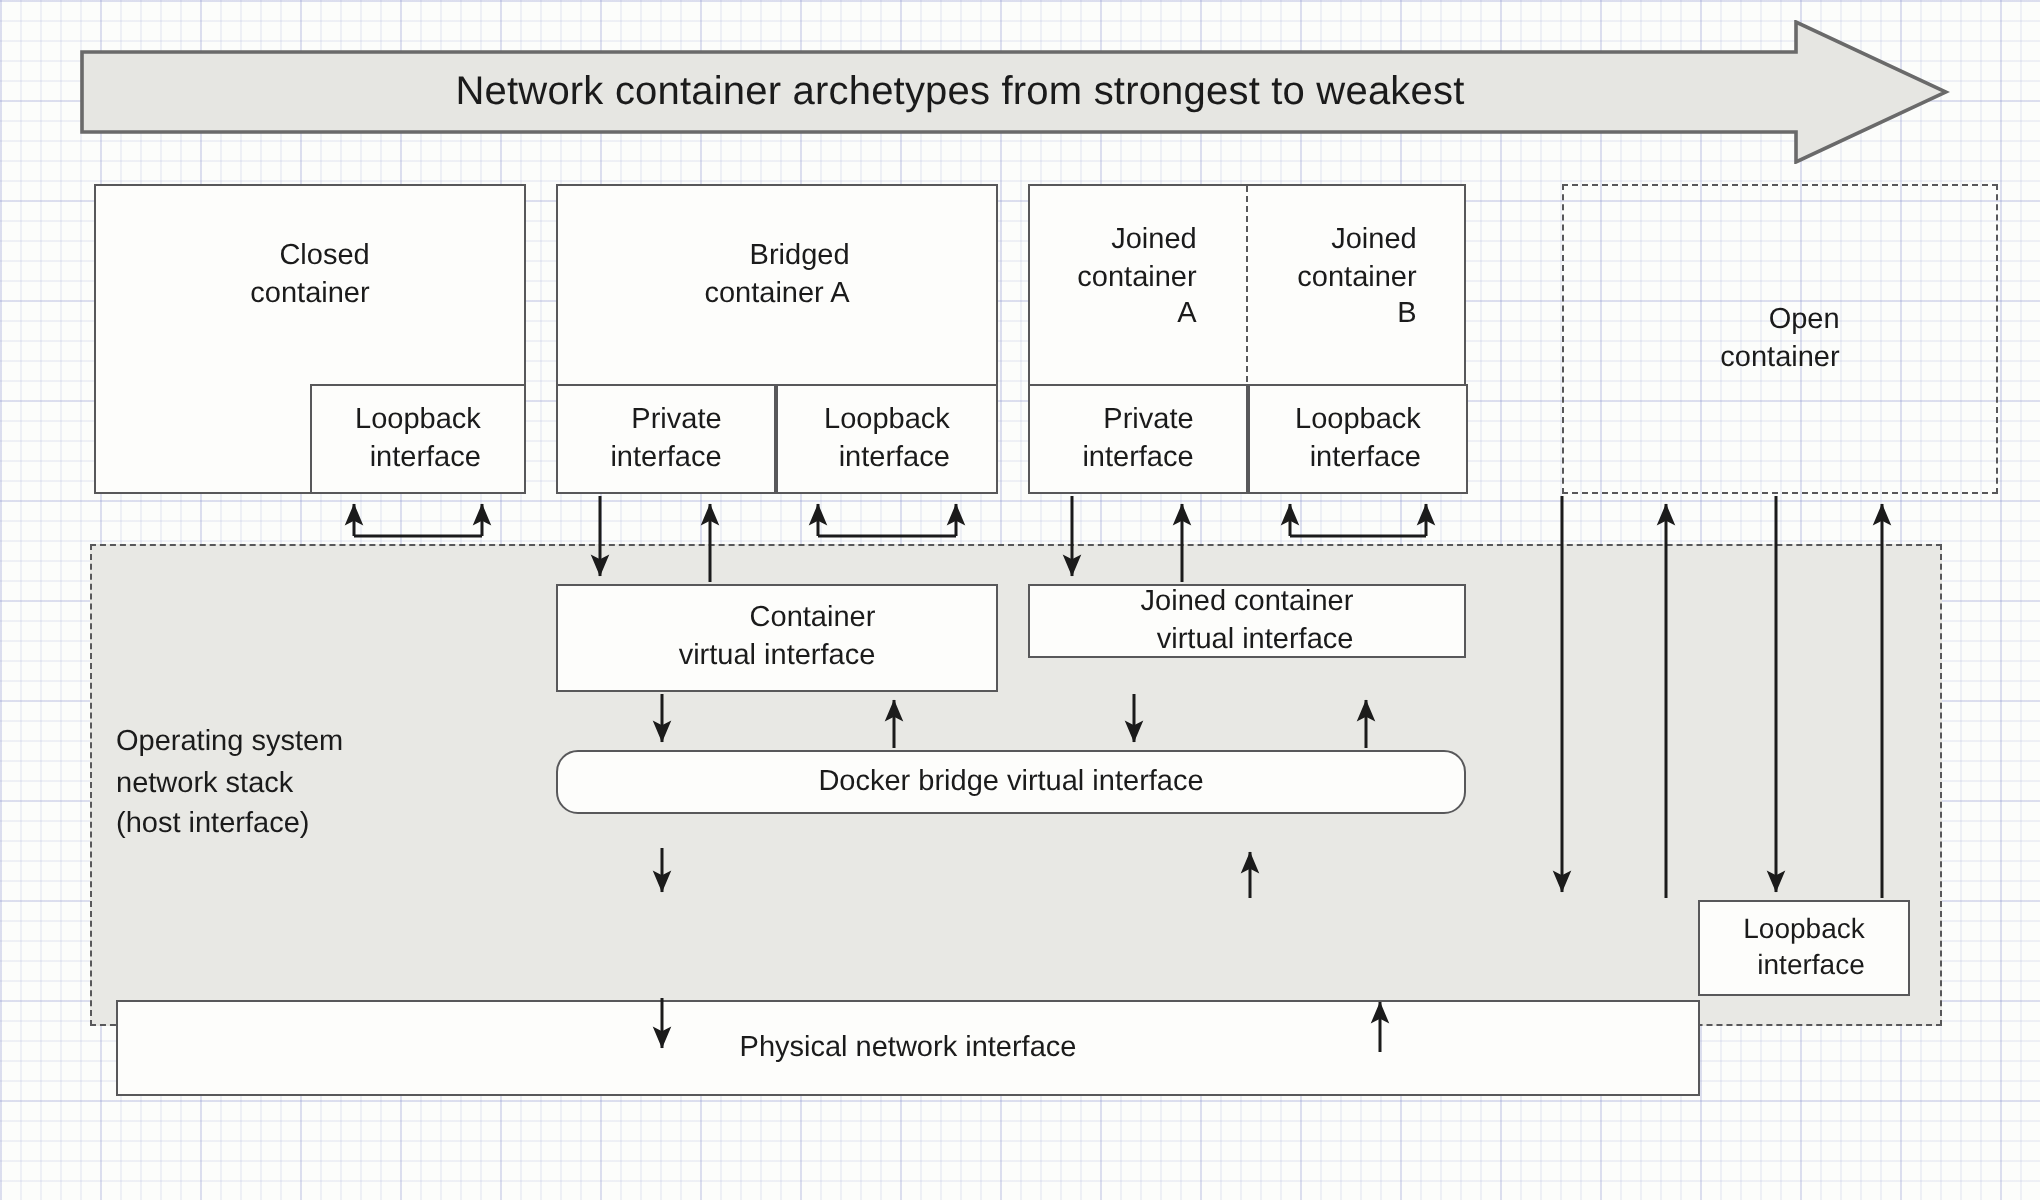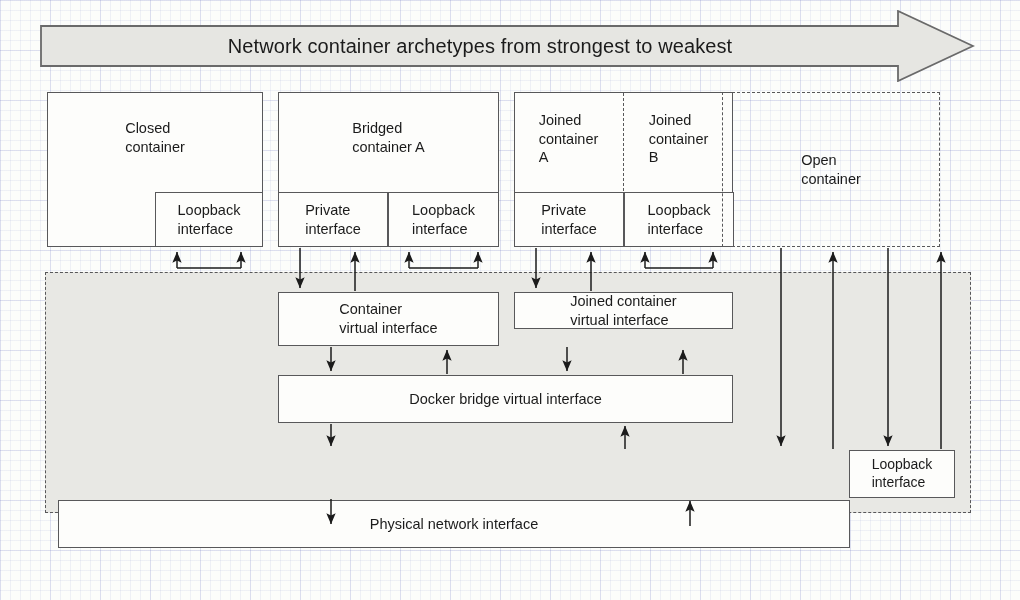--- a/index.html
+++ b/index.html
@@ -47,21 +47,21 @@
   }
   
   .box {
     position: absolute;
     box-sizing: border-box;
     border: 1.6px solid #58585a;
     background: #fdfdfb;
     display: flex;
     align-items: center;
     justify-content: center;
-    text-align: left;
+    text-align: right;
     font-size: 14.5px;
     line-height: 1.28;
     white-space: pre-line;
   }
   .box.plain { border: none; background: transparent; }
   .dashed {
     border: 1.9px dashed #58585a;
     background: transparent;
   }
   .osstack {
@@ -143,36 +143,39 @@
   </div>
   <div class="box" style="left:514px; top:192px; width:110px; height:55px;">
     <span>Private
 interface</span>
   </div>
   <div class="box" style="left:624px; top:192px; width:110px; height:55px;">
     <span>Loopback
 interface</span>
   </div>
 
-  <div class="box dashed" style="left:722px; top:92px; width:218px; height:155px;">
+  <div class="box dashed" style="left:781px; top:92px; width:218px; height:155px;">
     <span>Open
 container</span>
   </div>
 
   <div class="osstack" style="left:45px; top:272px; width:926px; height:241px;"></div>
+  <div id="os-label">Operating system
+network stack
+(host interface)</div>
 
   <div class="box" style="left:278px; top:292px; width:221px; height:54px;">
     <span>Container
 virtual interface</span>
   </div>
   <div class="box" style="left:514px; top:292px; width:219px; height:37px;">
     <span>Joined container
 virtual interface</span>
   </div>
-  <div class="box" style="left:278px; top:375px; width:455px; height:48px;">
+  <div class="box" style="left:278px; top:375px; width:455px; height:32px;border-radius:11px;">
     <span>Docker bridge virtual interface</span>
   </div>
 
   <div class="box" style="left:849px; top:450px; width:106px; height:48px; font-size:14px;">
     <span>Loopback
 interface</span>
   </div>
 
   <div class="box" style="left:58px; top:500px; width:792px; height:48px;">
     <span>Physical network interface</span>

